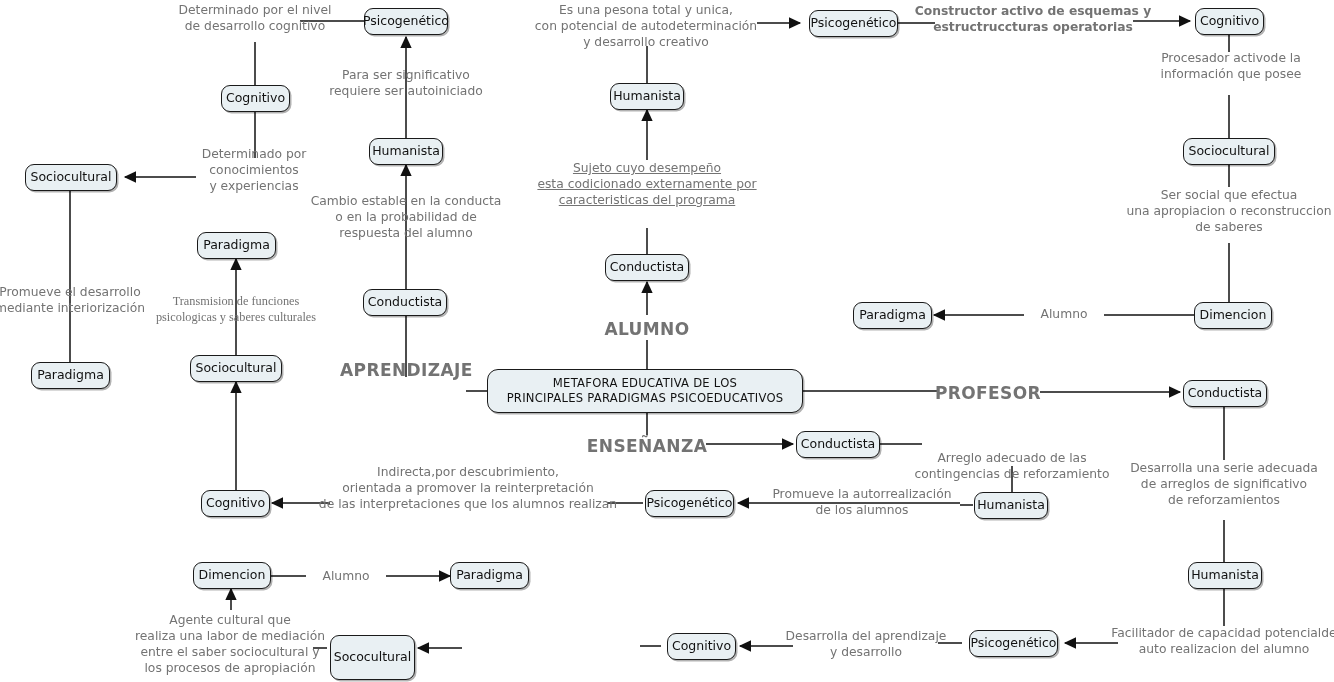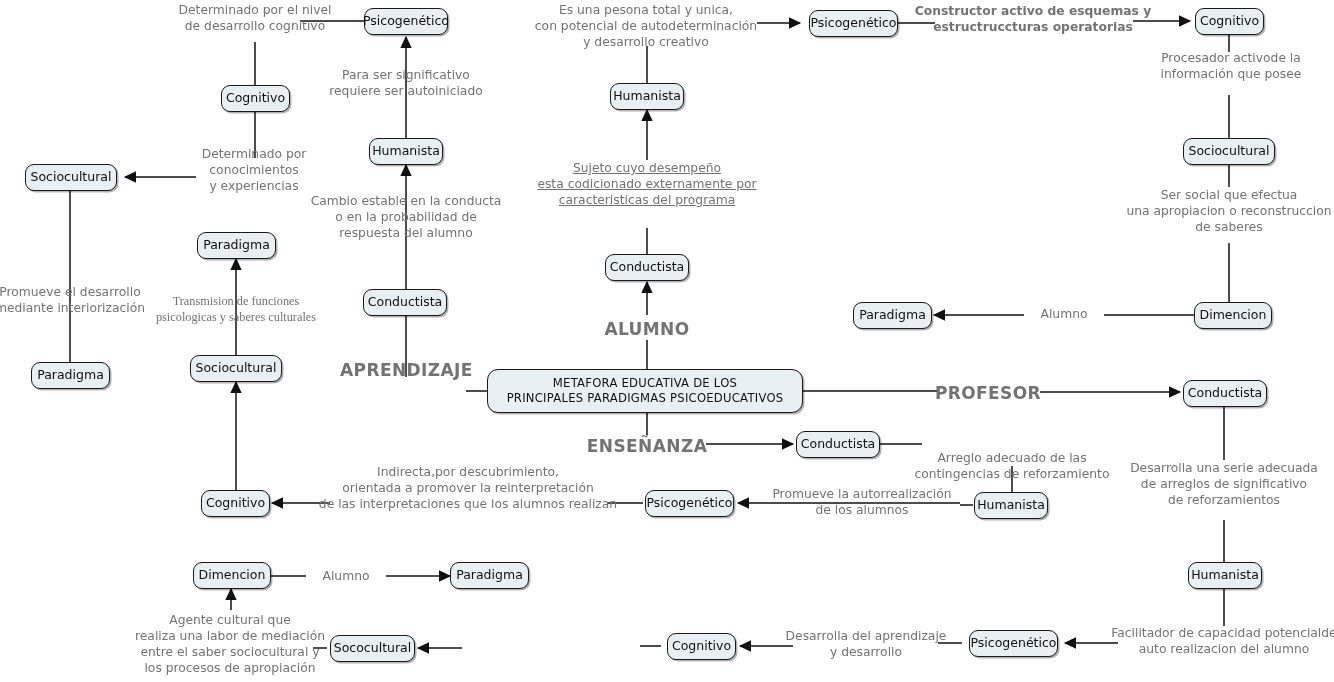--- a/index.html
+++ b/index.html
@@ -251,21 +251,21 @@
   </div>
 
   <div class="node" style="left:969px; top:630px; width:89px; height:27px;">
     <span>Psicogenético</span>
   </div>
 
   <div class="node" style="left:667px; top:633px; width:69px; height:27px;">
     <span>Cognitivo</span>
   </div>
 
-  <div class="node" style="left:330px; top:635px; width:85px; height:27px;">
+  <div class="node" style="left:330px; top:635px; width:85px; height:45px;">
     <span>Sococultural</span>
   </div>
 
   <div class="node" style="left:193px; top:562px; width:78px; height:27px;">
     <span>Dimencion</span>
   </div>
 
   <div class="node" style="left:450px; top:562px; width:79px; height:27px;">
     <span>Paradigma</span>
   </div>

